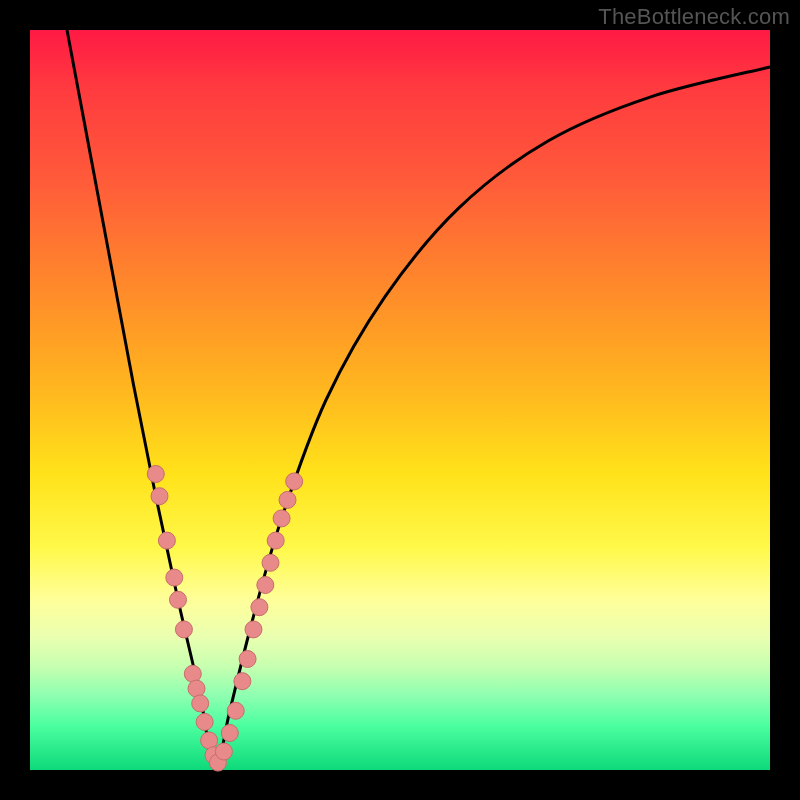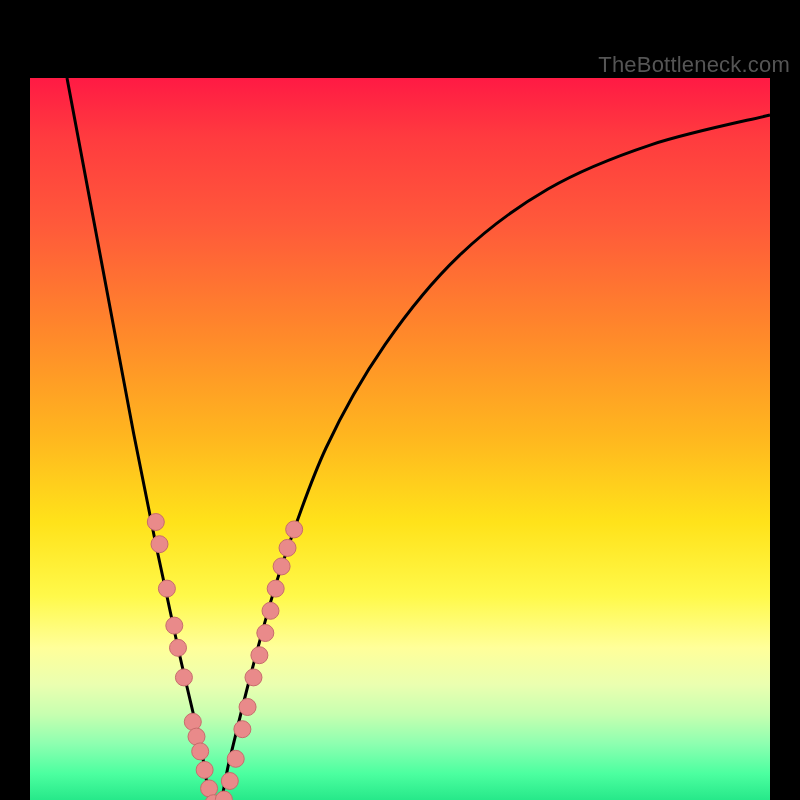--- a/index.html
+++ b/index.html
@@ -11,21 +11,20 @@
     background: #000;
     font-family: Arial, Helvetica, sans-serif;
   }
   .frame {
     position: absolute;
     left: 0;
     top: 0;
     width: 800px;
     height: 626px;
     background: #000;
-    margin-top: 48px;
   }
   .plot-area {
     position: absolute;
     left: 30px;
     top: 30px;
     width: 740px;
     height: 740px;
     
     background: linear-gradient(to bottom,
       #ff1a44 0%,

